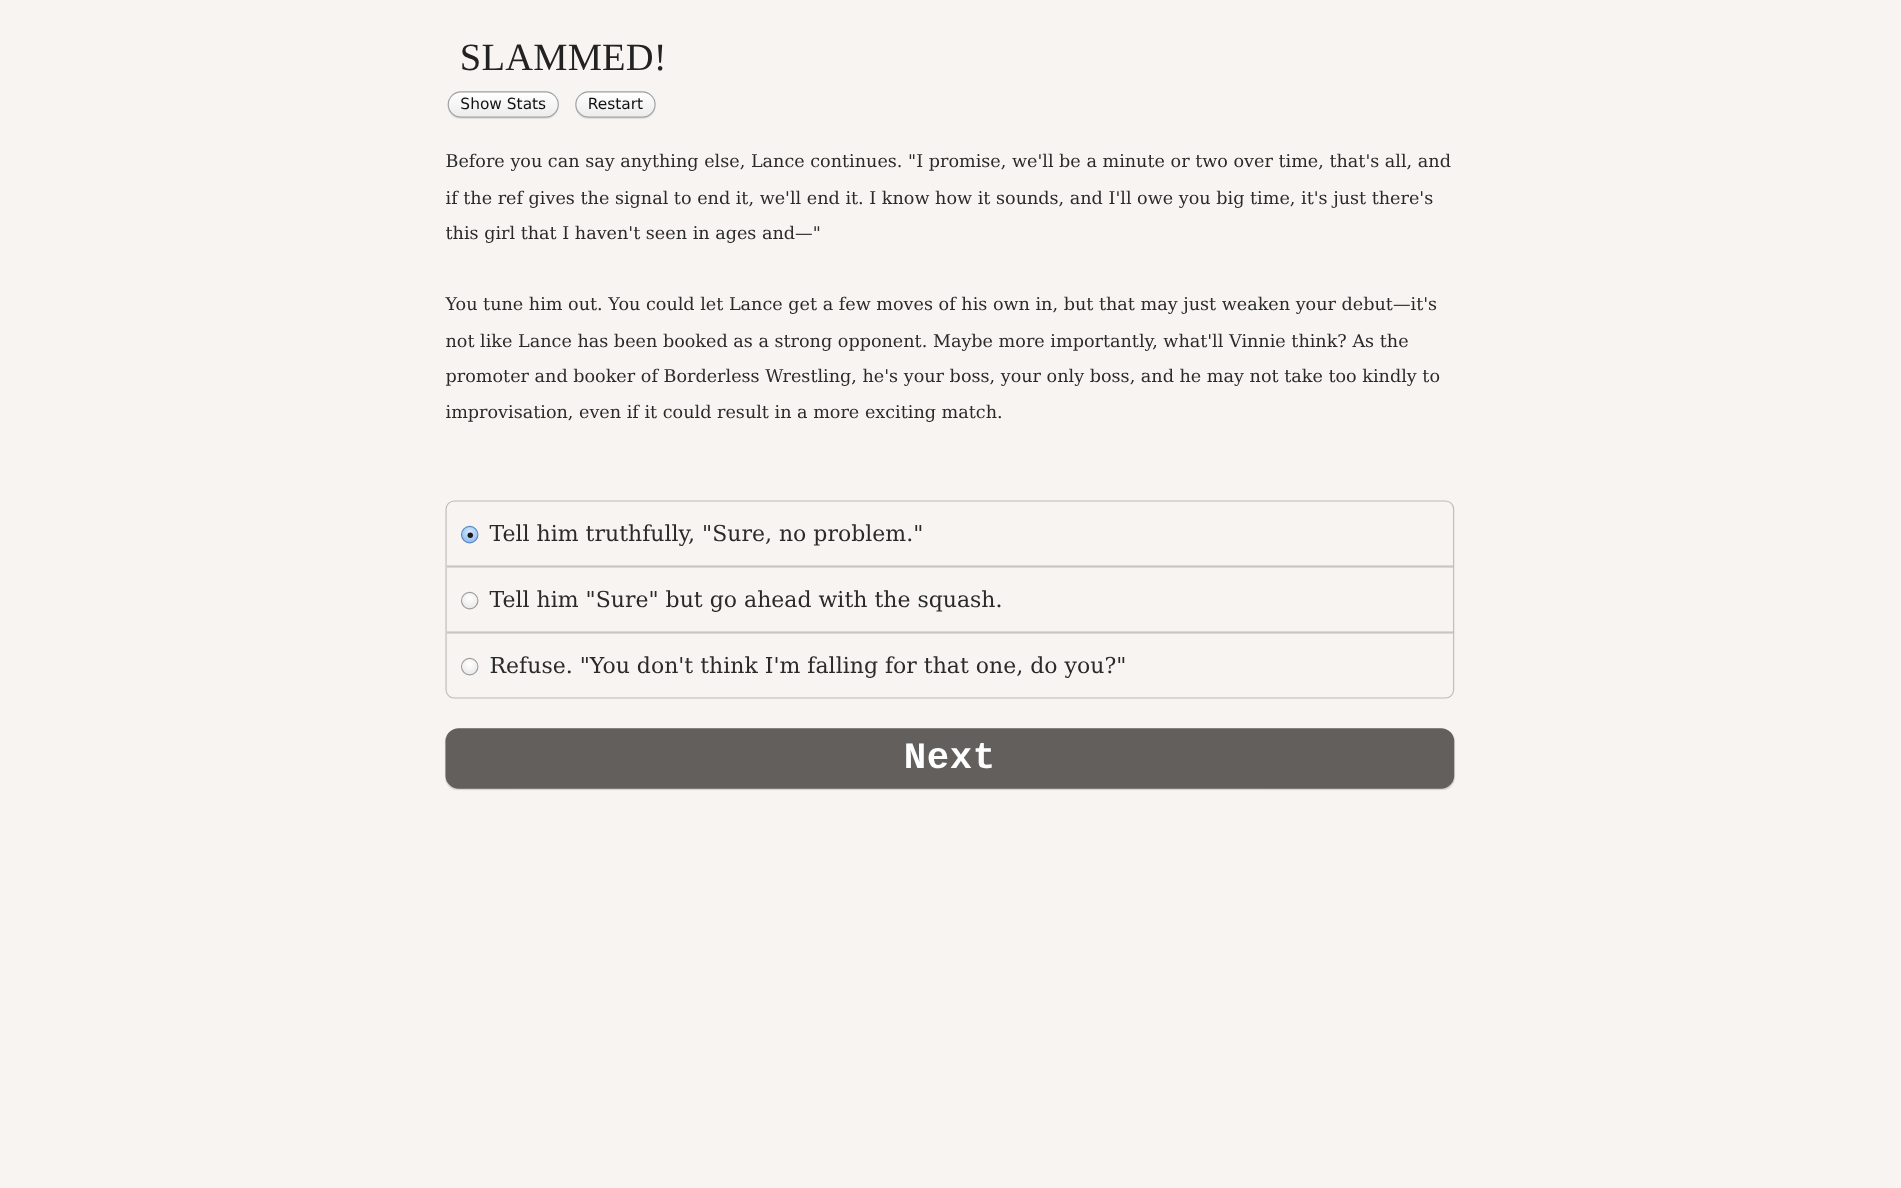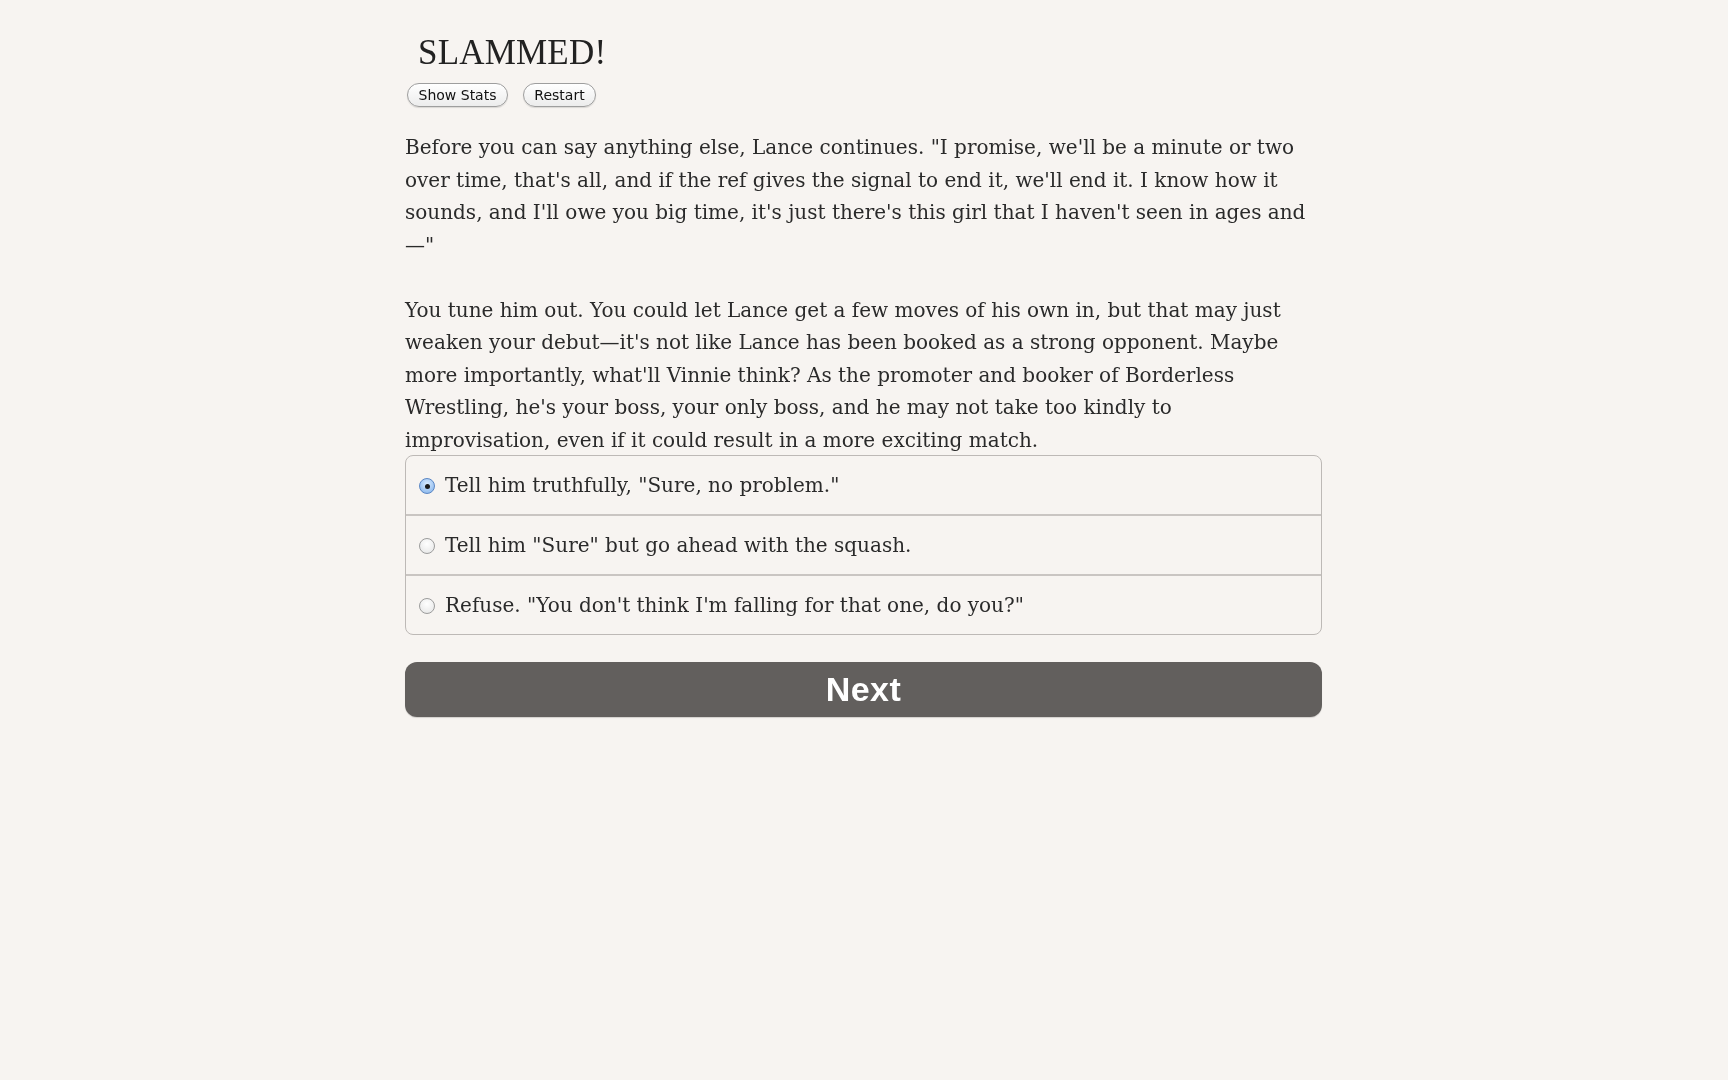--- a/index.html
+++ b/index.html
@@ -52,21 +52,21 @@
       cursor: pointer;
       line-height: 22px;
     }
     .btn-showstats { width: 101px; }
     .btn-restart { width: 73px; }
     .story {
       position: absolute;
       left: 0;
       top: 131px;
       width: 917px;
-      font-size: 20px;
+      font-size: 16px;
       line-height: 32.5px;
     }
     .story p {
       margin: 0 0 32.5px 0;
     }
     .choices {
       position: absolute;
       left: 0;
       top: 455px;
       width: 915px;
@@ -116,21 +116,21 @@
     .next-btn {
       position: absolute;
       left: 0;
       top: 662px;
       width: 917px;
       height: 55px;
       border: none;
       border-radius: 12px;
       background: #625f5d;
       color: #ffffff;
-      font-family: Liberation Sans, sans-serif;
+      font-family: Liberation Mono, monospace;
       font-weight: bold;
       font-size: 34px;
       letter-spacing: 0.5px;
       cursor: pointer;
       box-shadow: 0 1px 1px rgba(0,0,0,0.15);
     }
   </style>
 </head>
 <body>
 

